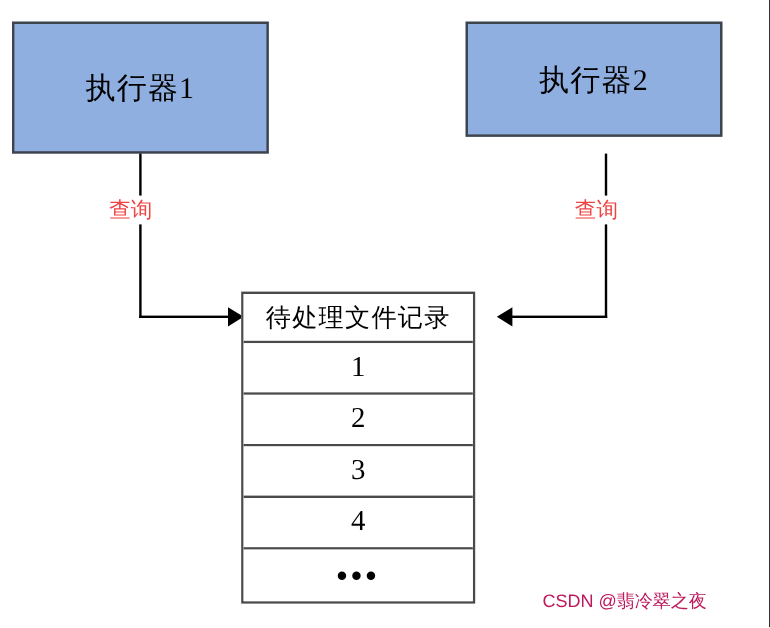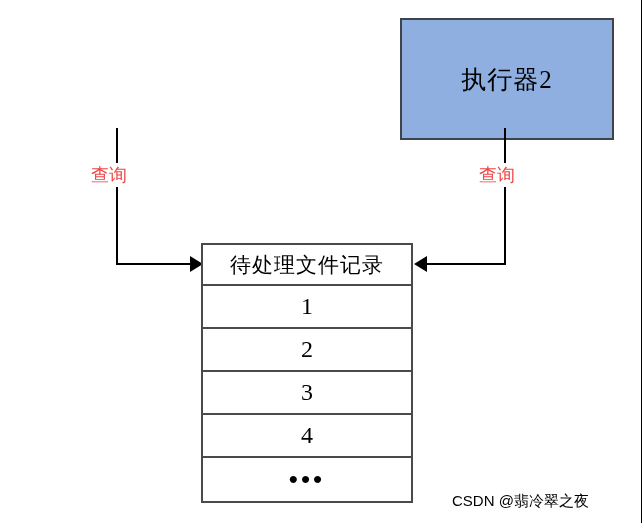--- a/index.html
+++ b/index.html
@@ -34,21 +34,21 @@
     background: #8FAFE0;
     border: 2px solid #3f444b;
     display: flex;
     align-items: center;
     justify-content: center;
     color: #000000;
     font-size: 25px;
     letter-spacing: 1px;
   }
   #exec-1 { left: 10px;  top: 18px; width: 214px; height: 110px; }
-  #exec-2 { left: 400px; top: 18px; width: 214px; height: 122px; }
+  #exec-2 { left: 388px; top: 18px; width: 214px; height: 96px; }
 
   
   .conn-line {
     position: absolute;
     background: #000000;
   }
   .v-line { width: 2px; }
   .h-line { height: 2px; }
 
   #conn-left-vert  { left: 116px; top: 128px; height: 137px; }
@@ -77,21 +77,21 @@
     white-space: nowrap;
   }
   #label-left  { left: 89px;  top: 163px; }
   #label-right { left: 477px; top: 163px; }
 
   
   #record-table {
     position: absolute;
     left: 201px;
     top: 243px;
-    width: 212px;
+    width: 195px;
     box-sizing: border-box;
     border: 2px solid #4a4a4a;
     background: #ffffff;
   }
   .table-row {
     box-sizing: border-box;
     height: 43px;
     border-bottom: 2px solid #4a4a4a;
     display: flex;
     align-items: center;
@@ -112,31 +112,34 @@
     letter-spacing: 3px;
   }
 
   
   #watermark {
     position: absolute;
     left: 452px;
     top: 492px;
     font-family: "Liberation Sans", sans-serif;
     font-size: 15px;
-    color: #000000;
+    color: #be185d;
     white-space: nowrap;
   }
 </style>
 </head>
 <body>
 
 <div id="canvas">
 
   <div class="page-edge"></div>
 
+  <div class="exec-box" id="exec-1">
+    <span>执行器1</span>
+  </div>
 
   <div class="exec-box" id="exec-2">
     <span>执行器2</span>
   </div>
 
   <div class="conn-line v-line" id="conn-left-vert"></div>
   <div class="conn-line h-line" id="conn-left-horz"></div>
   <div class="arrow-head" id="arrow-left"></div>
   <div class="edge-label" id="label-left">查询</div>
 

